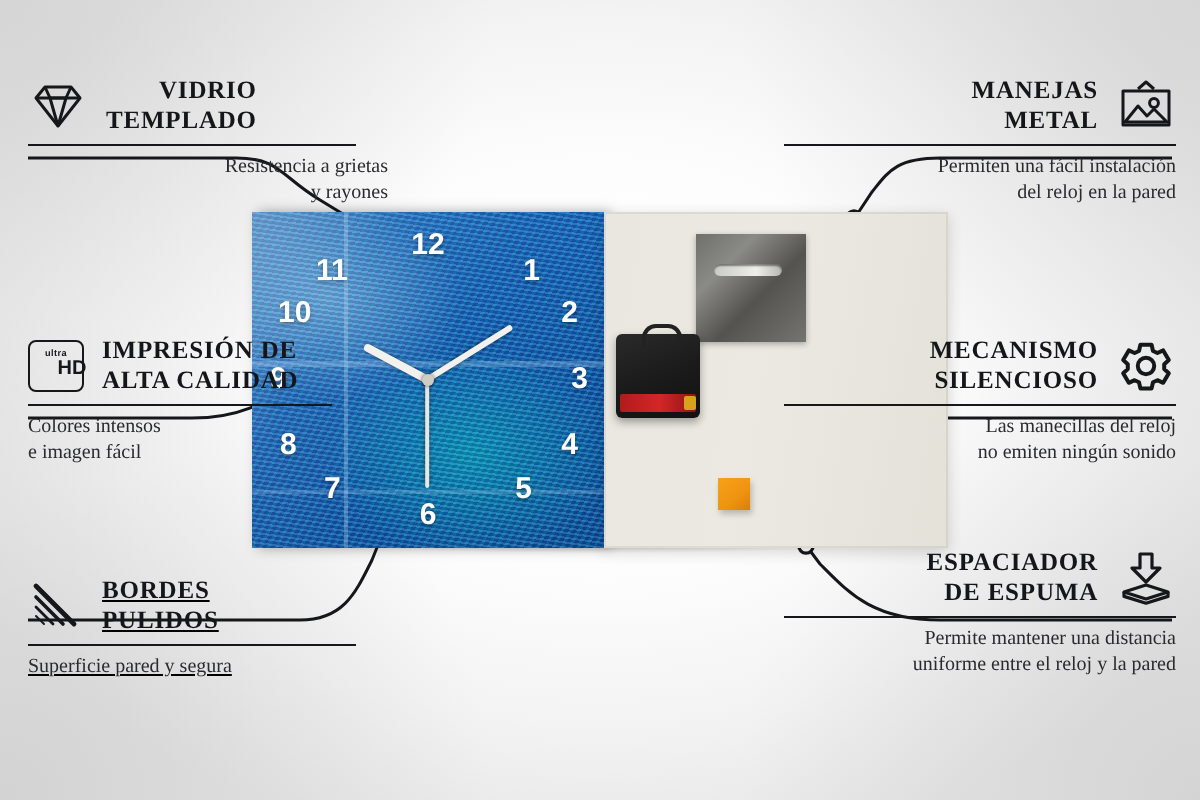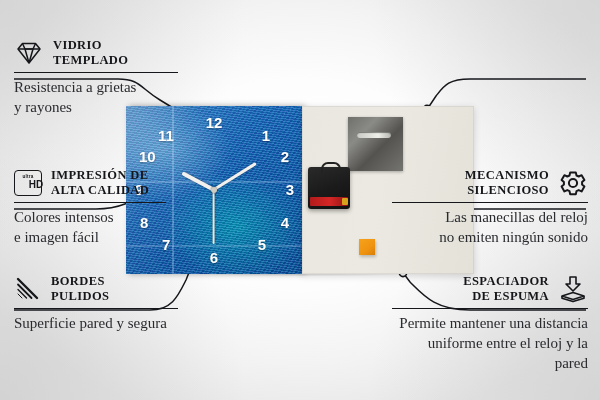--- a/index.html
+++ b/index.html
@@ -117,31 +117,31 @@
   .callout .head{display:flex;align-items:center;gap:9px;}
   .callout.right .head{justify-content:flex-end;}
   .title{
     font-family:"Liberation Serif",serif;font-weight:700;
     font-size:12.5px;line-height:1.18;letter-spacing:.4px;color:#15161a;
     text-transform:uppercase;white-space:pre-line;
   }
   .callout.right .title{text-align:right;}
   .rule{height:1.6px;background:#16171b;margin-top:4px;}
   .desc{
-    font-family:"Liberation Serif",serif;font-size:15px;line-height:1.34;
+    font-family:"Liberation Serif",serif;font-size:10px;line-height:1.34;
     color:#2a2b2f;margin-top:4px;white-space:pre-line;
   }
   .callout.right .desc{text-align:right;}
   .icon{flex:0 0 auto;display:block;}
 
-  #c1{left:14px;top:38px;width:180px;}
+  #c1{left:14px;top:38px;width:180px;text-align:right;}
   #c1 .rule{width:164px;}
   #c2{left:14px;top:168px;width:180px;}
   #c2 .rule{width:152px;}
-  #c3{left:14px;top:274px;width:180px;}
+  #c3{left:14px;top:288px;width:180px;text-decoration:underline;}
   #c3 .rule{width:164px;}
   #c4{right:12px;top:38px;width:196px;}
   #c4 .rule{width:196px;margin-left:auto;}
   #c5{right:12px;top:168px;width:196px;}
   #c5 .rule{width:196px;margin-left:auto;}
   #c6{right:12px;top:274px;width:196px;}
   #c6 .rule{width:196px;margin-left:auto;}
 
   #connectors{position:absolute;inset:0;pointer-events:none;}
 
@@ -267,20 +267,37 @@
           <path d="M4,18 L8,22" stroke-width="1"></path>
         </g>
       </svg>
       <div class="title">Bordes
 Pulidos</div>
     </div>
     <div class="rule"></div>
     <div class="desc">Superficie pared y segura</div>
   </div>
 
+  <div class="callout right" id="c4">
+    <div class="head">
+      <div class="title">Manejas
+Metal</div>
+      <svg class="icon" width="30" height="28" viewBox="0 0 30 28">
+        <g fill="none" stroke="#16171b" stroke-width="1.5" stroke-linejoin="round">
+          <path d="M11,5.5 L15,2 L19,5.5"></path>
+          <rect x="3.5" y="6.5" width="23" height="17"></rect>
+          <circle cx="19" cy="12.5" r="2.2"></circle>
+          <path d="M4.5,22 L11,14 L15.5,19 L19,15.5 L25.5,22 Z" fill="none"></path>
+        </g>
+      </svg>
+    </div>
+    <div class="rule"></div>
+    <div class="desc">Permiten una fácil instalación
+del reloj en la pared</div>
+  </div>
 
   <div class="callout right" id="c6">
     <div class="head">
       <div class="title">Espaciador
 de Espuma</div>
       <svg class="icon" width="30" height="28" viewBox="0 0 30 28">
         <g fill="none" stroke="#16171b" stroke-width="1.6" stroke-linejoin="round">
           <path d="M12,2 h6 v7 h4 l-7,7 -7,-7 h4 Z"></path>
           <path d="M15,17.5 L26,21 L15,24.5 L4,21 Z"></path>
           <path d="M4,21 v2.2 L15,26.6 L26,23.2 V21"></path>

